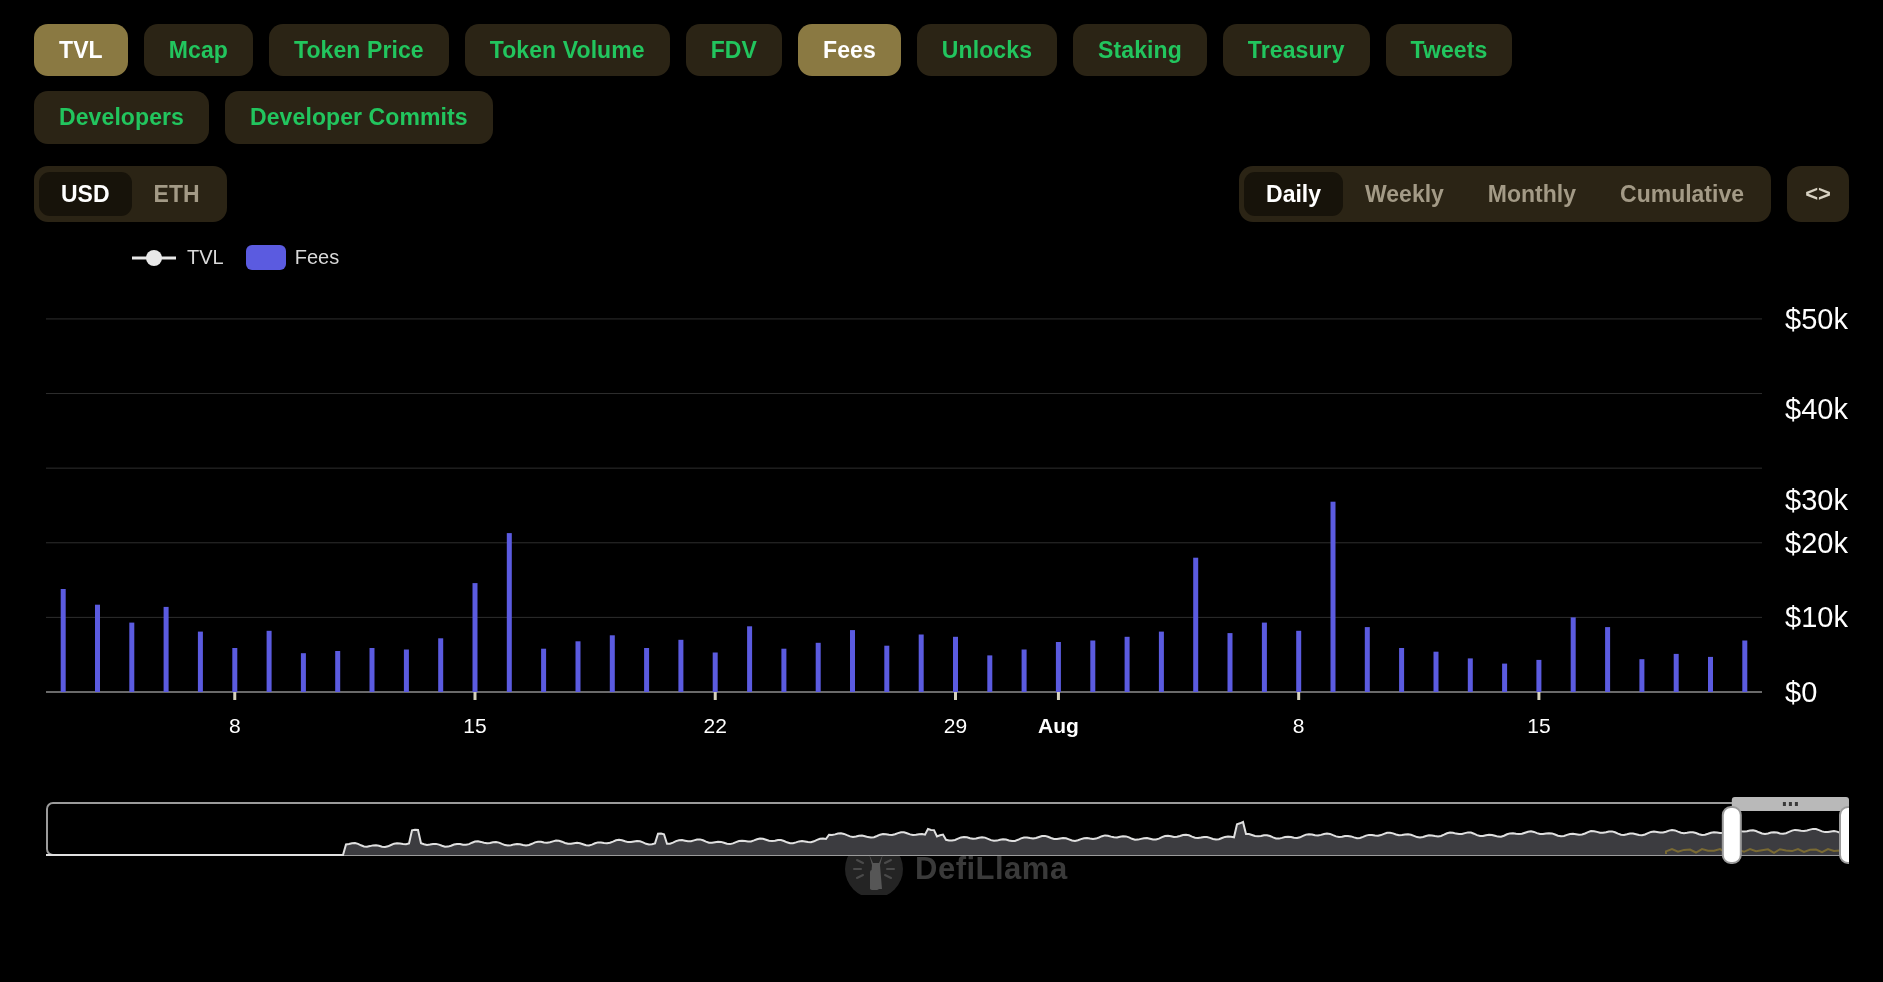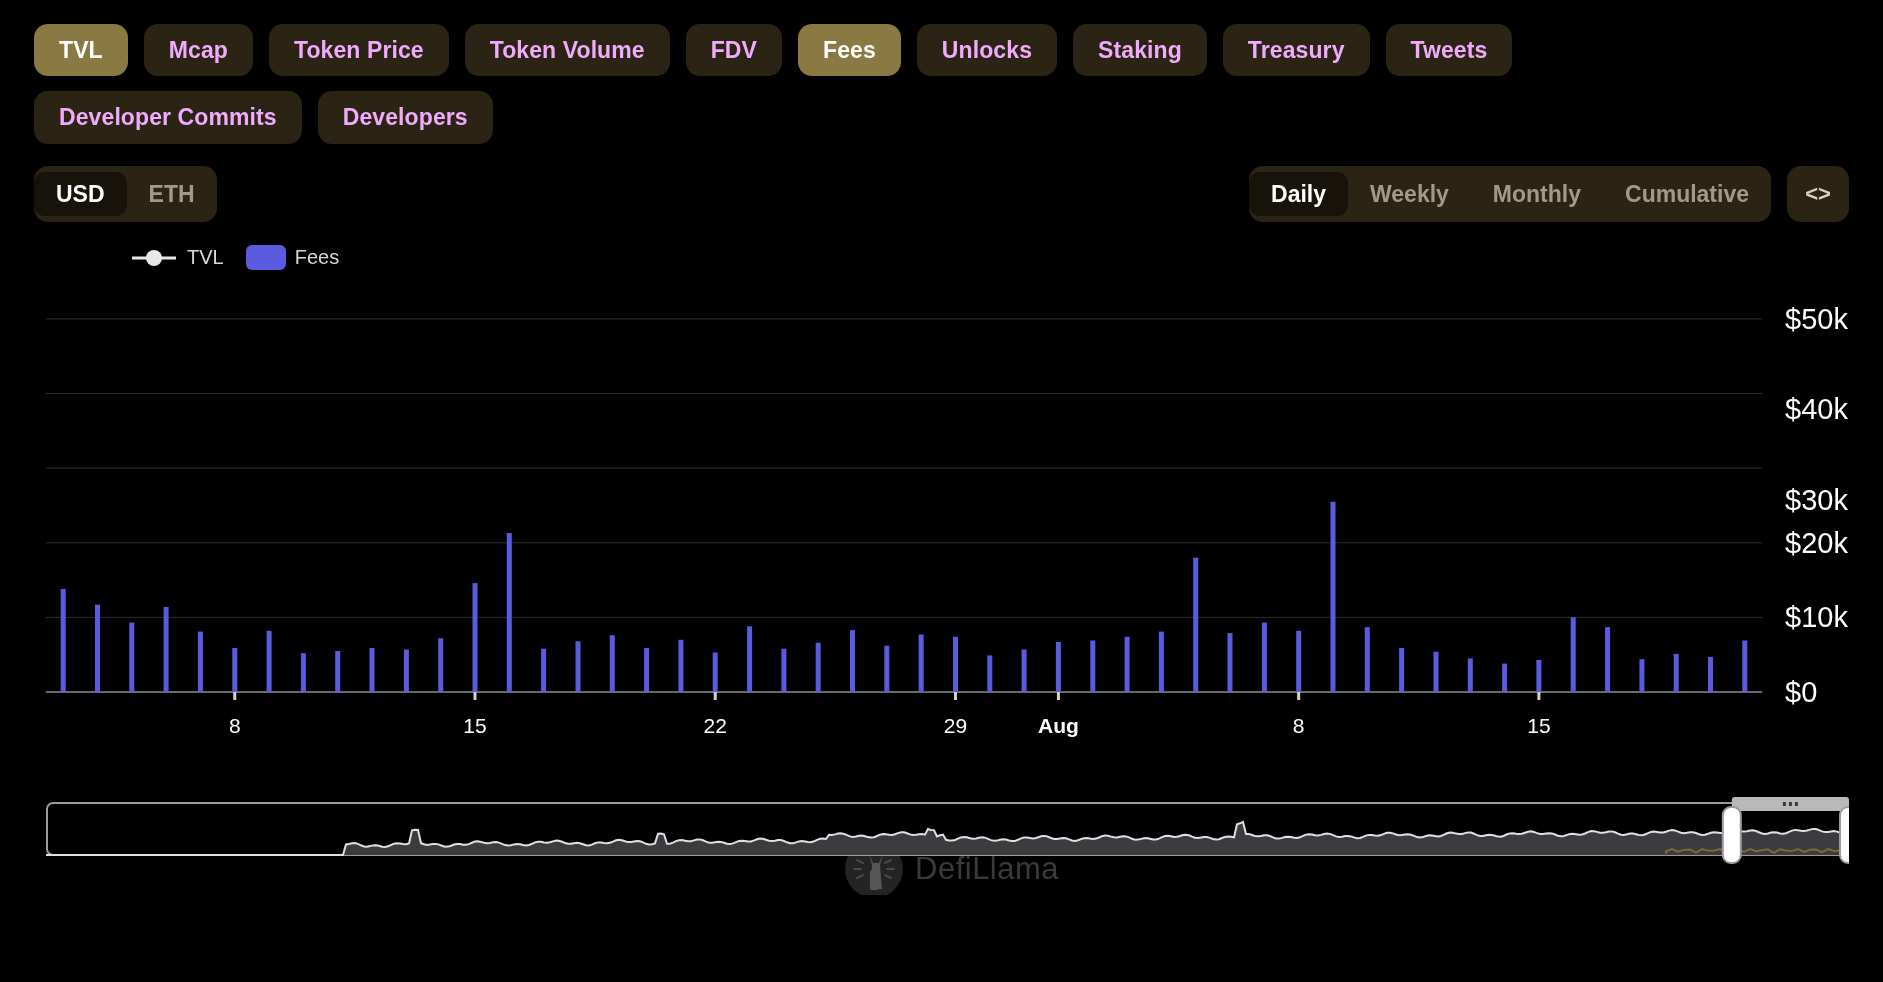--- a/index.html
+++ b/index.html
@@ -23,21 +23,21 @@
     padding: 24px 0 0 34px;
   }
   .pill-row {
     display: flex;
     flex-wrap: nowrap;
     gap: 16px;
     margin-bottom: 15px;
   }
   .pill {
     background: #2b2415;
-    color: #f0abfc;
+    color: #22c55e;
     border: none;
     border-radius: 14px;
     font-size: 23px;
     font-weight: 700;
     font-family: "Liberation Sans", sans-serif;
     padding: 13px 25px;
     line-height: 1.15;
     white-space: nowrap;
     cursor: pointer;
     letter-spacing: 0.1px;
@@ -53,20 +53,21 @@
     height: 64px;
     margin: 18px 34px 0 34px;
     display: flex;
     align-items: center;
   }
   .seg-group {
     display: inline-flex;
     align-items: center;
     background: #2b2415;
     border-radius: 14px;
+    padding: 5px;
     height: 56px;
   }
   .seg {
     border: none;
     background: transparent;
     color: #a39a86;
     font-size: 23px;
     font-weight: 700;
     font-family: "Liberation Sans", sans-serif;
     padding: 9px 22px;
@@ -178,21 +179,21 @@
     left: 845px; top: 548px;
     display: flex;
     align-items: center;
     gap: 12px;
     opacity: 1;
     pointer-events: none;
   }
   .wm-text {
     color: #3a3a3a;
     font-size: 31px;
-    font-weight: 400;
+    font-weight: 700;
     font-family: "Liberation Sans", sans-serif;
     letter-spacing: 0.5px;
   }
 
   
   .brush-wrap {
     position: absolute;
     left: 46px; right: 34px;
     bottom: 20px;
     height: 78px;
@@ -211,22 +212,22 @@
         <button class="pill">Token Price</button>
         <button class="pill">Token Volume</button>
         <button class="pill">FDV</button>
         <button class="pill active">Fees</button>
         <button class="pill">Unlocks</button>
         <button class="pill">Staking</button>
         <button class="pill">Treasury</button>
         <button class="pill">Tweets</button>
       </div>
     <div class="pill-row" id="pill-row-2">
+        <button class="pill">Developers</button>
         <button class="pill">Developer Commits</button>
-        <button class="pill">Developers</button>
       </div>
   </div>
 
   <div class="control-bar">
     <div class="seg-group" id="currency-toggle">
         <button class="seg active">USD</button>
         <button class="seg">ETH</button>
       </div>
     <div class="right-controls">
       <div class="seg-group" id="interval-toggle">

